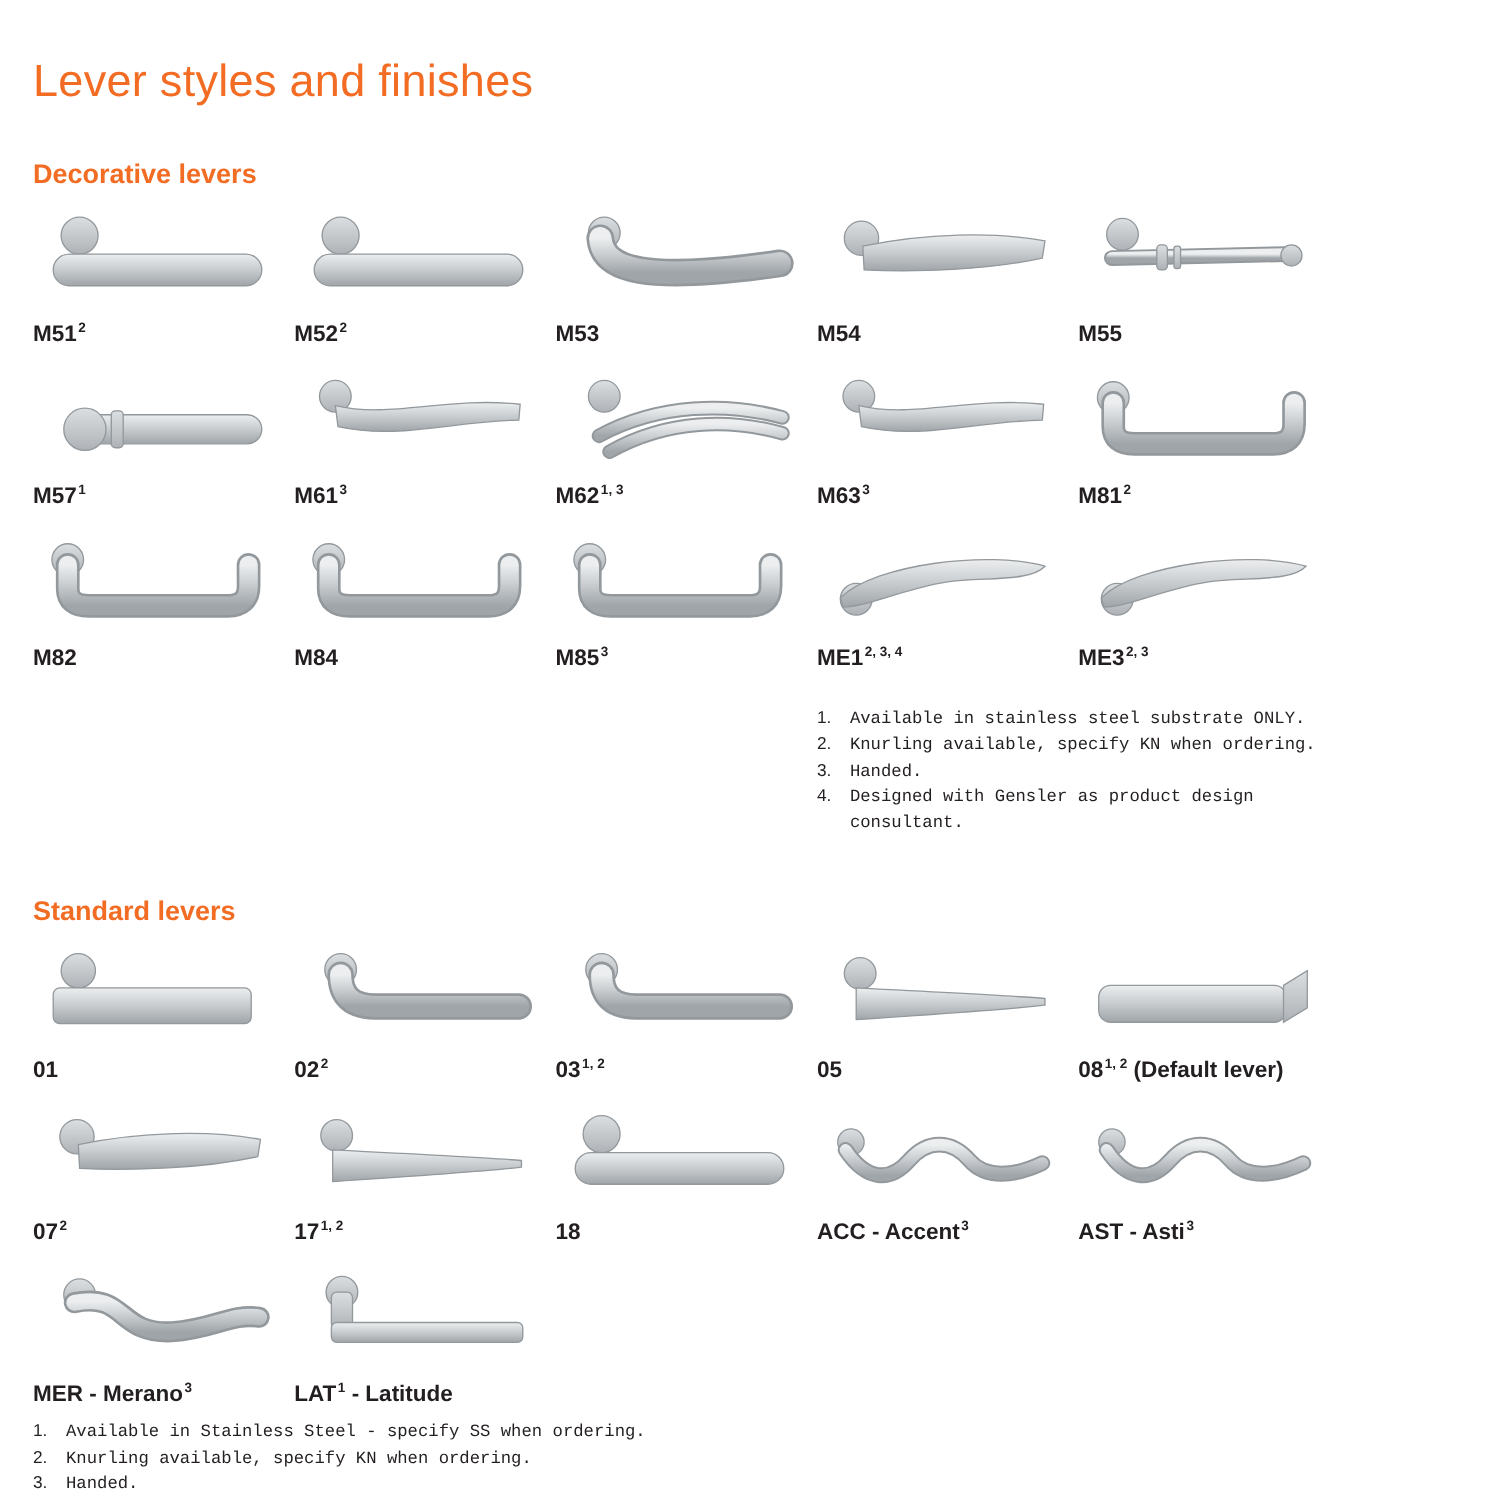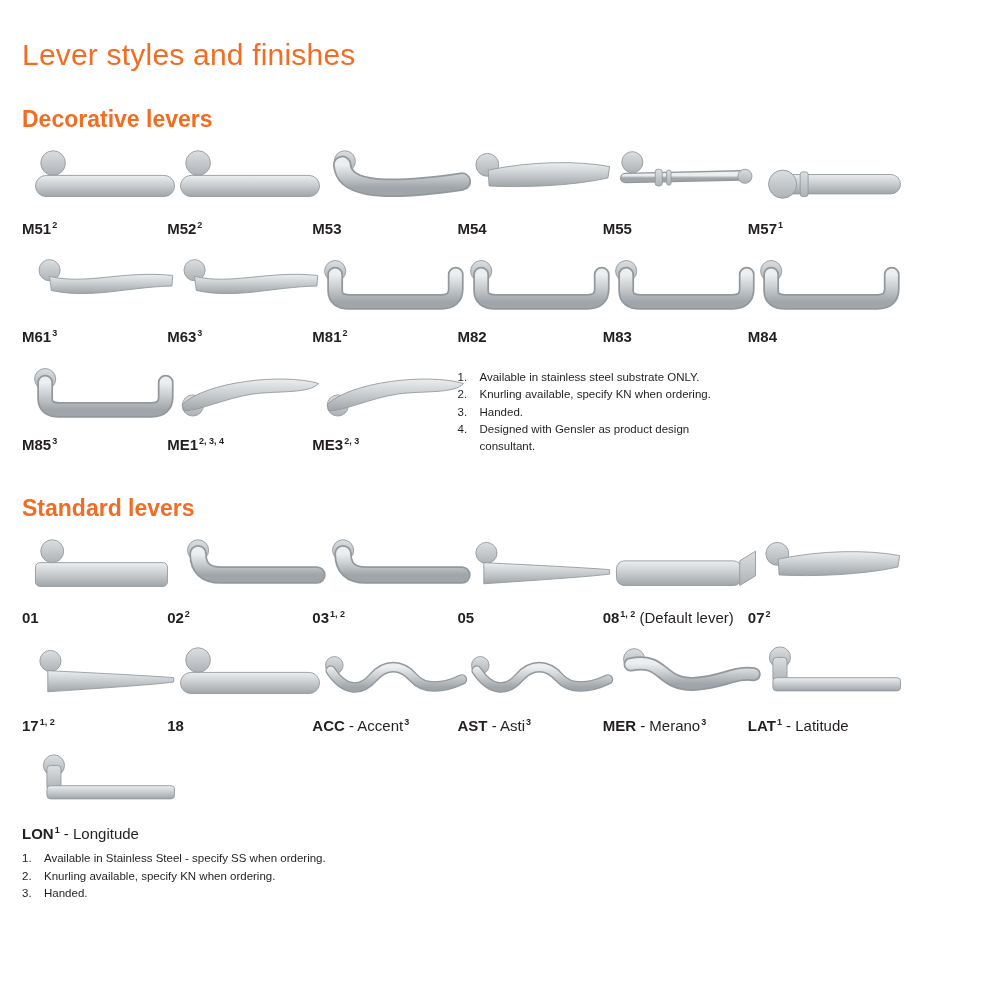--- a/index.html
+++ b/index.html
@@ -1,30 +1,30 @@
 <!DOCTYPE html>
 <html><head>
 <meta charset="utf-8">
 <style>
   html,body{margin:0;padding:0;background:#ffffff;}
   body{font-family:"Liberation Sans", sans-serif;color:#231f20;}
   .page{width:905px;min-height:1000px;box-sizing:border-box;padding:30px 24px 20px 22px;background:#fff;}
   .title{color:#f26c23;font-size:30px;font-weight:400;margin:8px 0 34px 0;letter-spacing:.2px;}
-  .section-heading{color:#f26c23;font-size:23px;font-weight:700;margin:14px 0 16px 0;}
-  .grid{display:grid;grid-template-columns:repeat(6,1fr);column-gap:12px;row-gap:20px;}
+  .section-heading{color:#f26c23;font-size:18px;font-weight:700;margin:14px 0 16px 0;}
+  .grid{display:grid;grid-template-columns:repeat(5,1fr);column-gap:12px;row-gap:20px;}
   .cell{min-width:0;}
   .art{width:166px;height:66px;}
   .art svg{width:100%;height:100%;display:block;}
   .label{margin-top:5px;font-size:15px;font-weight:700;white-space:nowrap;}
   .label sup{font-size:9px;line-height:0;margin-left:1px;}
-  .label .suffix{font-weight:400;}
+  .label .suffix{font-weight:700;}
   .footnotes-inline{grid-column:4 / 6;padding-top:4px;align-self:start;}
   .fn-row{display:flex;font-size:11.5px;line-height:1.5;font-weight:400;color:#231f20;}
   .fn-num{width:22px;flex:none;}
-  .fn-text{flex:1;}
+  .fn-text{flex:1;font-family:Liberation Mono, monospace;}
   .footnotes-below{margin-top:8px;max-width:460px;}
   .section-standard{margin-top:40px;}
 </style>
 </head>
 <body>
 
 <svg width="0" height="0" style="position:absolute" aria-hidden="true">
   <defs>
     <linearGradient id="metal" x1="0" y1="0" x2="0" y2="1">
       <stop offset="0" stop-color="#eceeef"></stop>
@@ -109,20 +109,32 @@
             <svg viewBox="0 0 170 75" xmlns="http://www.w3.org/2000/svg">
               <circle cx="22" cy="15" r="12" fill="url(#metal2)" stroke="#92989c"></circle>
               <path d="M 22,22 C 64,32 106,15 162,21 L 161,33 C 110,34 70,48 24,38 Z" fill="url(#metal)" stroke="#92989c"></path>
             </svg>
           </div>
           <div class="label"><span class="code">M61</span><sup>3</sup></div>
         </div>
         <div class="cell">
           <div class="art">
             <svg viewBox="0 0 170 75" xmlns="http://www.w3.org/2000/svg">
+              <circle cx="28" cy="15" r="12" fill="url(#metal2)" stroke="#92989c"></circle>
+              <path d="M 24,45 C 70,20 122,20 163,31" fill="none" stroke="#92989c" stroke-width="11" stroke-linecap="round"></path>
+              <path d="M 24,45 C 70,20 122,20 163,31" fill="none" stroke="url(#metal)" stroke-width="8" stroke-linecap="round"></path>
+              <path d="M 32,57 C 76,32 124,32 163,43" fill="none" stroke="#92989c" stroke-width="11" stroke-linecap="round"></path>
+              <path d="M 32,57 C 76,32 124,32 163,43" fill="none" stroke="url(#metal)" stroke-width="8" stroke-linecap="round"></path>
+            </svg>
+          </div>
+          <div class="label"><span class="code">M62</span><sup>1, 3</sup></div>
+        </div>
+        <div class="cell">
+          <div class="art">
+            <svg viewBox="0 0 170 75" xmlns="http://www.w3.org/2000/svg">
               <circle cx="22" cy="15" r="12" fill="url(#metal2)" stroke="#92989c"></circle>
               <path d="M 22,22 C 64,32 106,15 162,21 L 161,33 C 110,34 70,48 24,38 Z" fill="url(#metal)" stroke="#92989c"></path>
             </svg>
           </div>
           <div class="label"><span class="code">M63</span><sup>3</sup></div>
         </div>
         <div class="cell">
           <div class="art">
             <svg viewBox="0 0 170 75" xmlns="http://www.w3.org/2000/svg">
               <circle cx="17" cy="16" r="12" fill="url(#metal2)" stroke="#92989c"></circle>
@@ -134,30 +146,20 @@
         </div>
         <div class="cell">
           <div class="art">
             <svg viewBox="0 0 170 75" xmlns="http://www.w3.org/2000/svg">
               <circle cx="17" cy="16" r="12" fill="url(#metal2)" stroke="#92989c"></circle>
               <path d="M 17,20 L 17,38 Q 17,51 33,51 L 138,51 Q 154,51 154,36 L 154,20" fill="none" stroke="#92989c" stroke-width="18" stroke-linecap="round"></path>
               <path d="M 17,20 L 17,38 Q 17,51 33,51 L 138,51 Q 154,51 154,36 L 154,20" fill="none" stroke="url(#metal)" stroke-width="14" stroke-linecap="round"></path>
             </svg>
           </div>
           <div class="label"><span class="code">M82</span></div>
-        </div>
-        <div class="cell">
-          <div class="art">
-            <svg viewBox="0 0 170 75" xmlns="http://www.w3.org/2000/svg">
-              <circle cx="17" cy="16" r="12" fill="url(#metal2)" stroke="#92989c"></circle>
-              <path d="M 17,20 L 17,38 Q 17,51 33,51 L 138,51 Q 154,51 154,36 L 154,20" fill="none" stroke="#92989c" stroke-width="18" stroke-linecap="round"></path>
-              <path d="M 17,20 L 17,38 Q 17,51 33,51 L 138,51 Q 154,51 154,36 L 154,20" fill="none" stroke="url(#metal)" stroke-width="14" stroke-linecap="round"></path>
-            </svg>
-          </div>
-          <div class="label"><span class="code">M83</span></div>
         </div>
         <div class="cell">
           <div class="art">
             <svg viewBox="0 0 170 75" xmlns="http://www.w3.org/2000/svg">
               <circle cx="17" cy="16" r="12" fill="url(#metal2)" stroke="#92989c"></circle>
               <path d="M 17,20 L 17,38 Q 17,51 33,51 L 138,51 Q 154,51 154,36 L 154,20" fill="none" stroke="#92989c" stroke-width="18" stroke-linecap="round"></path>
               <path d="M 17,20 L 17,38 Q 17,51 33,51 L 138,51 Q 154,51 154,36 L 154,20" fill="none" stroke="url(#metal)" stroke-width="14" stroke-linecap="round"></path>
             </svg>
           </div>
           <div class="label"><span class="code">M84</span></div>
@@ -320,30 +322,20 @@
         </div>
         <div class="cell">
           <div class="art">
             <svg viewBox="0 0 170 75" xmlns="http://www.w3.org/2000/svg">
               <circle cx="27" cy="13" r="12" fill="url(#metal2)" stroke="#92989c"></circle>
               <rect x="19" y="13" width="16" height="28" rx="4" fill="url(#metal2)" stroke="#92989c"></rect>
               <rect x="19" y="36" width="145" height="15" rx="4" fill="url(#metal)" stroke="#92989c"></rect>
             </svg>
           </div>
           <div class="label"><span class="code">LAT</span><sup>1</sup><span class="suffix"> - Latitude</span></div>
-        </div>
-        <div class="cell">
-          <div class="art">
-            <svg viewBox="0 0 170 75" xmlns="http://www.w3.org/2000/svg">
-              <circle cx="27" cy="13" r="12" fill="url(#metal2)" stroke="#92989c"></circle>
-              <rect x="19" y="13" width="16" height="28" rx="4" fill="url(#metal2)" stroke="#92989c"></rect>
-              <rect x="19" y="36" width="145" height="15" rx="4" fill="url(#metal)" stroke="#92989c"></rect>
-            </svg>
-          </div>
-          <div class="label"><span class="code">LON</span><sup>1</sup><span class="suffix"> - Longitude</span></div>
         </div>
       </div>
     <div class="footnotes footnotes-below">
         <div class="fn-row">
           <span class="fn-num">1.</span>
           <span class="fn-text">Available in Stainless Steel - specify SS when ordering.</span>
         </div>
         <div class="fn-row">
           <span class="fn-num">2.</span>
           <span class="fn-text">Knurling available, specify KN when ordering.</span>

